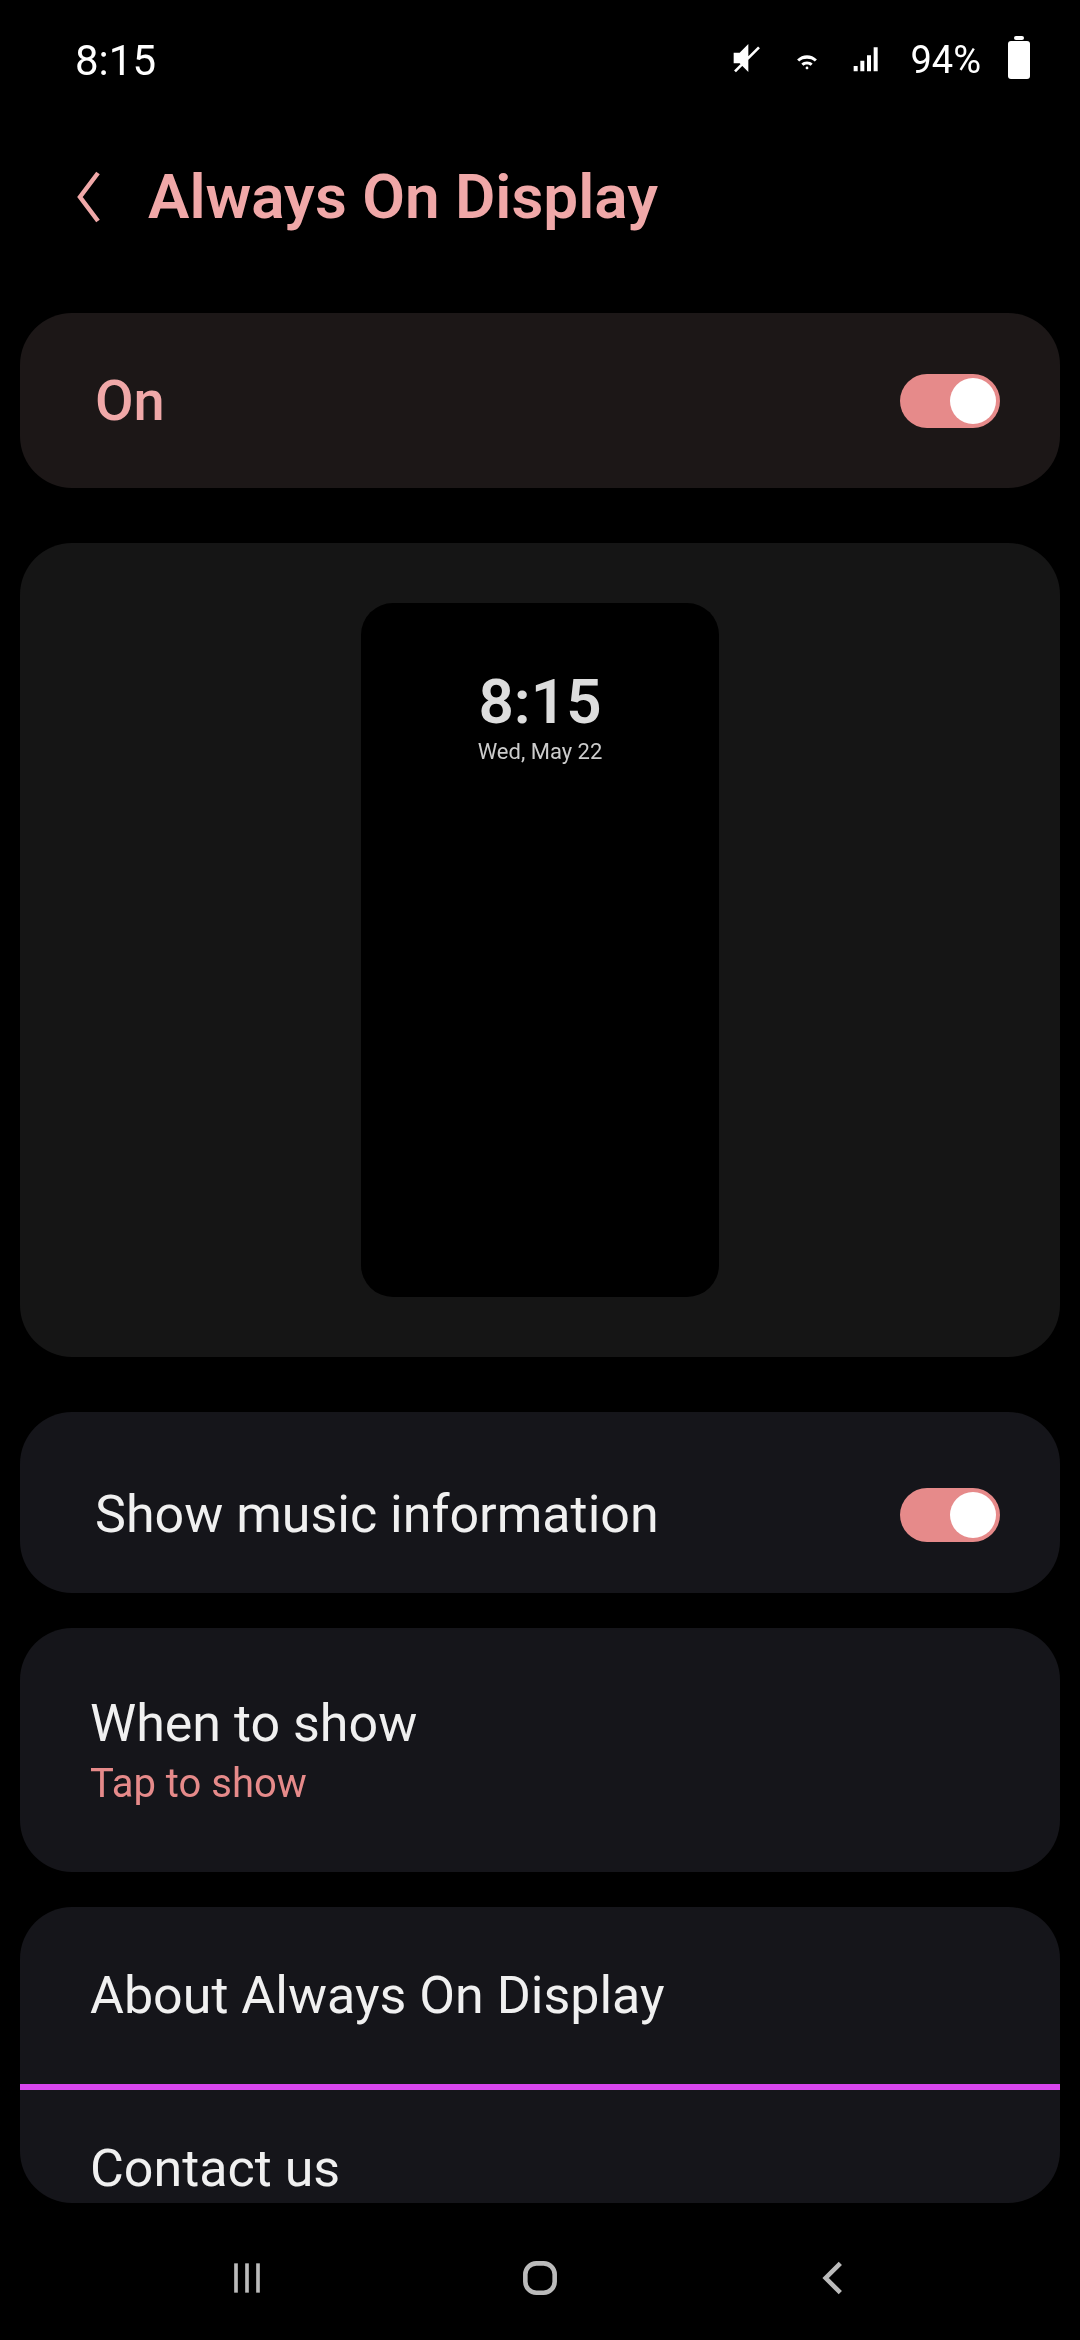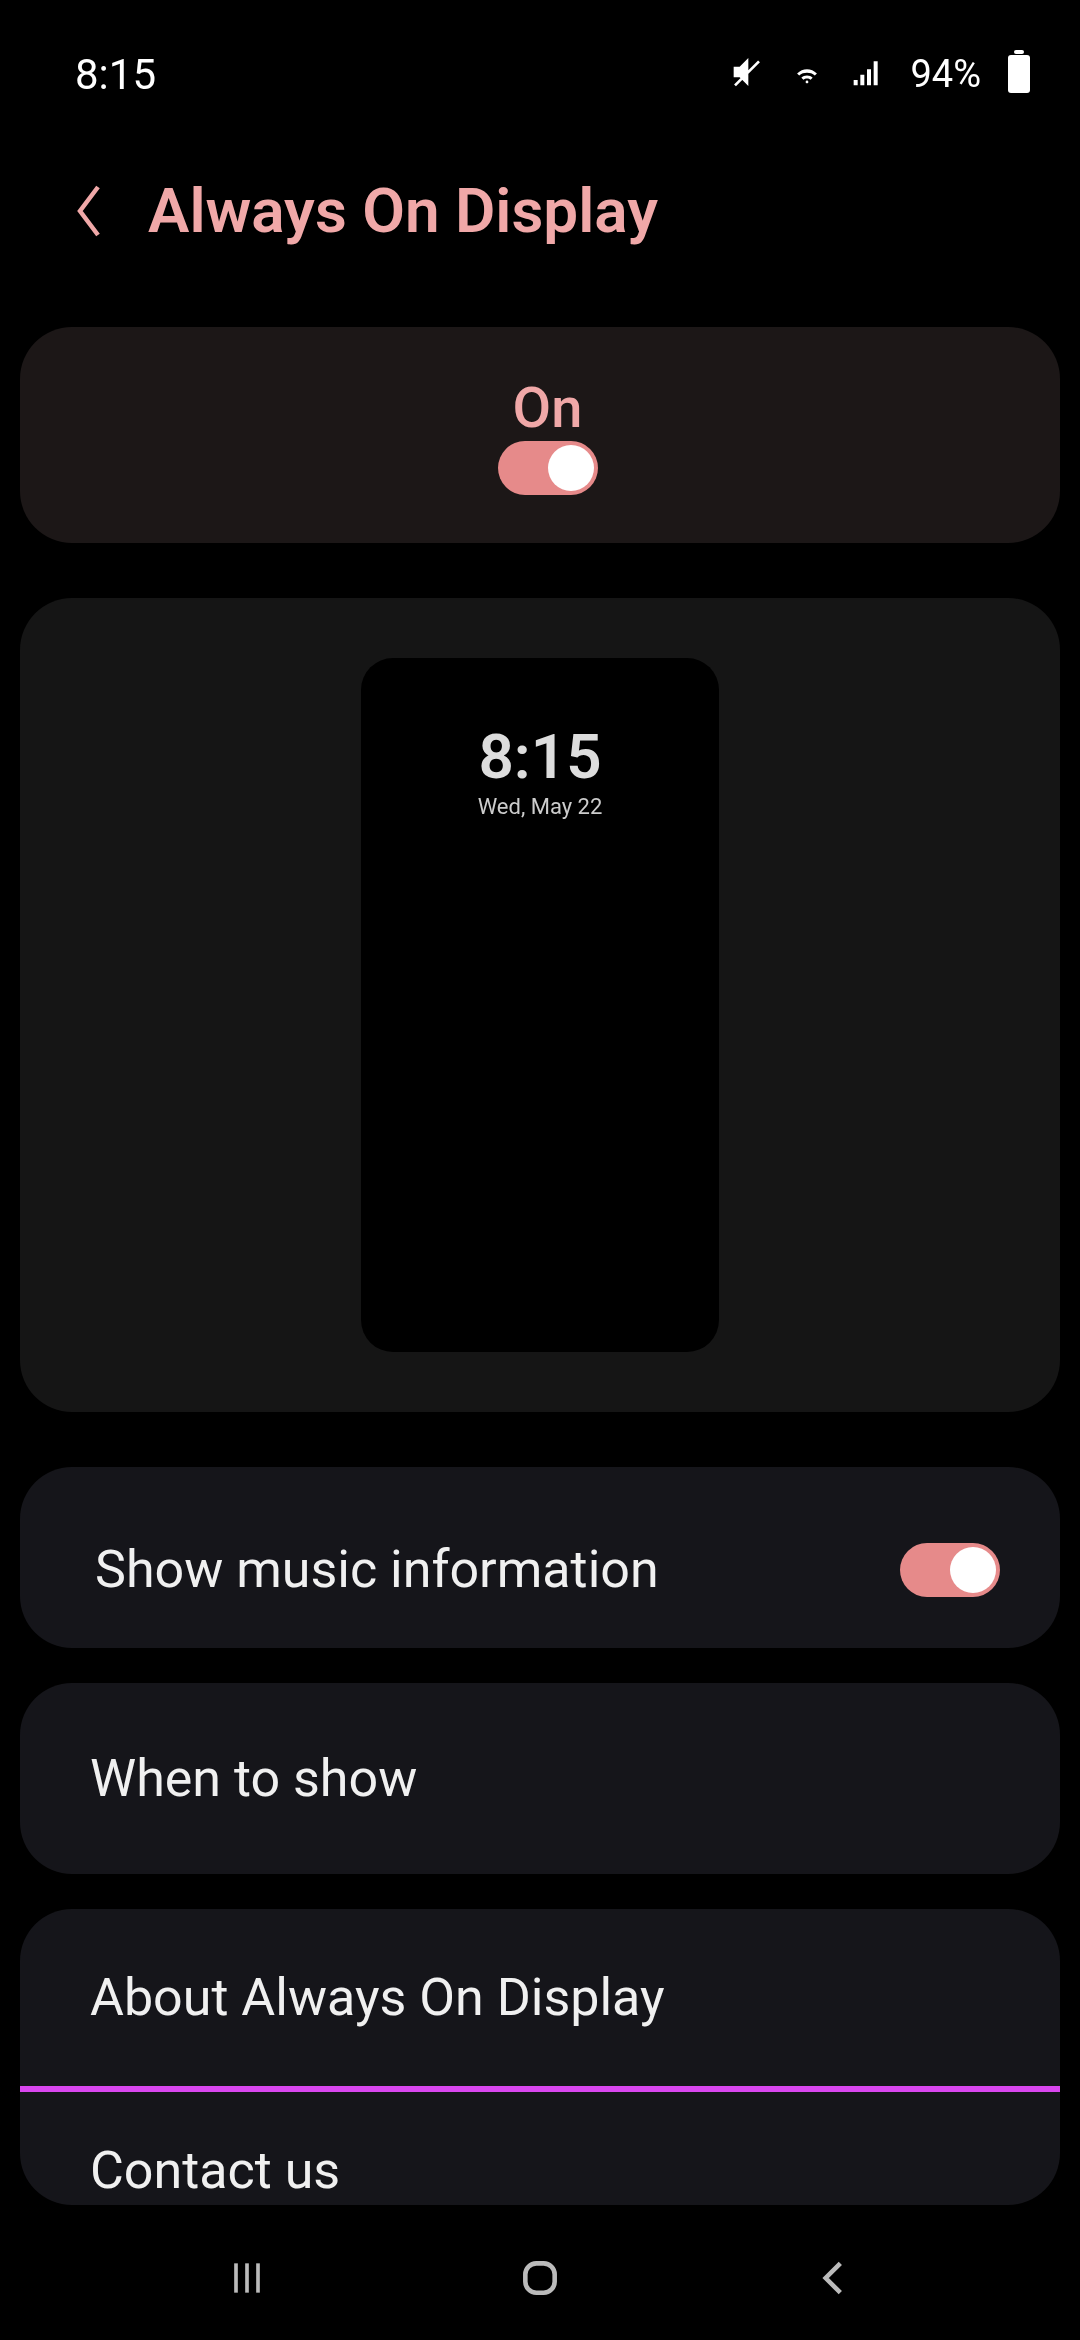--- a/index.html
+++ b/index.html
@@ -186,21 +186,20 @@
       display: flex;
       align-items: center;
       justify-content: center;
       width: 80px;
       height: 60px;
       cursor: pointer;
     }
     .content {
       height: 2215px;
       overflow: hidden;
-      margin-top: 14px;
     }
     .gap-55 {
       margin-top: 55px;
     }
     .gap-35 {
       margin-top: 35px;
     }
   </style>
 </head>
 <body>
@@ -232,21 +231,21 @@
   <div class="header">
     <div class="header-back">
       <svg width="38" height="60" viewBox="0 0 24 40" fill="none" stroke="#f0a8a8" stroke-width="3">
           <path d="M18 4 L6 20 L18 36"></path>
         </svg>
     </div>
     <div class="header-title">Always On Display</div>
   </div>
 
   <div class="card">
-    <div class="card-row" style="min-height:175px;padding:48px 60px 48px 75px;flex-direction:column;">
+    <div class="card-row" style="min-height:175px;padding:48px 60px 48px 75px;">
       <div class="on-label">On</div>
       <div class="toggle">
         <div class="toggle-knob"></div>
       </div>
     </div>
   </div>
 
   <div class="preview-card">
     <div class="phone-preview">
       <div class="preview-time">8:15</div>
@@ -259,20 +258,21 @@
       <div class="setting-label">Show music information</div>
       <div class="toggle">
         <div class="toggle-knob"></div>
       </div>
     </div>
   </div>
 
   <div class="card card-darker gap-35">
     <div class="card-col">
       <div class="setting-label">When to show</div>
+      <div class="setting-sub">Tap to show</div>
     </div>
   </div>
 
   <div class="list-card">
     <div class="list-item">
       <div class="setting-label">About Always On Display</div>
     </div>
     <div class="list-item cutoff">
       <div class="setting-label">Contact us</div>
     </div>

